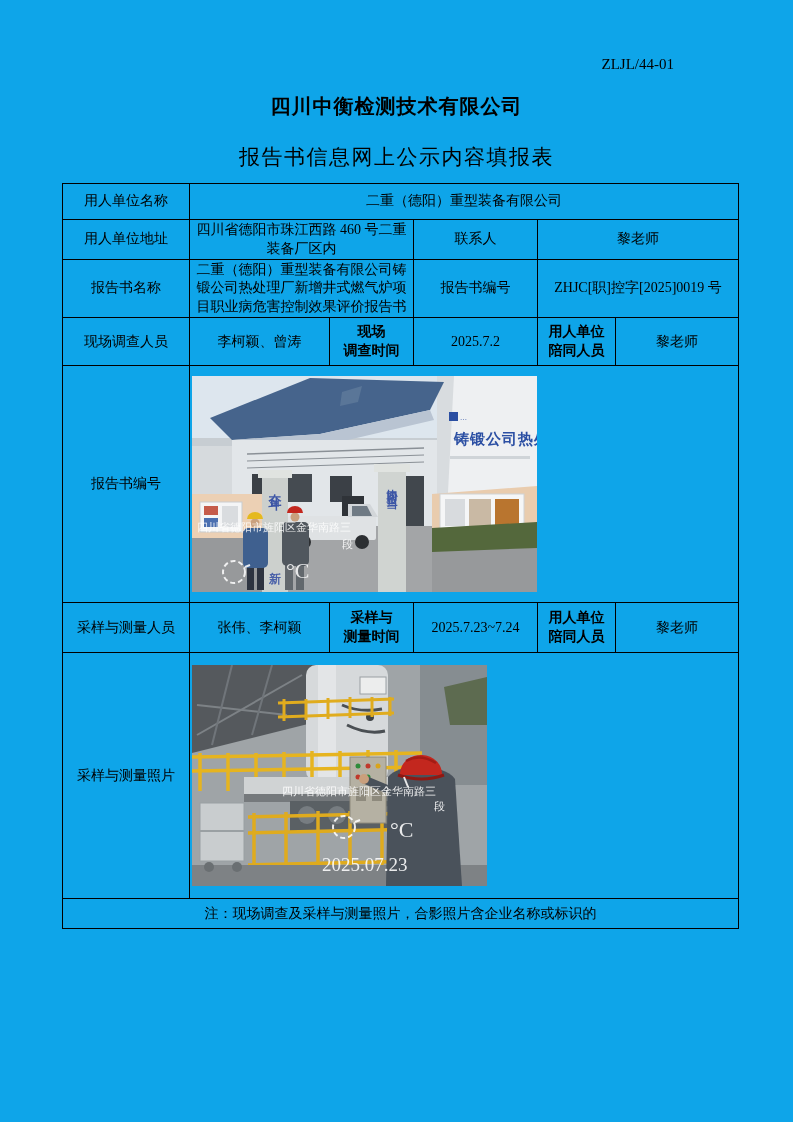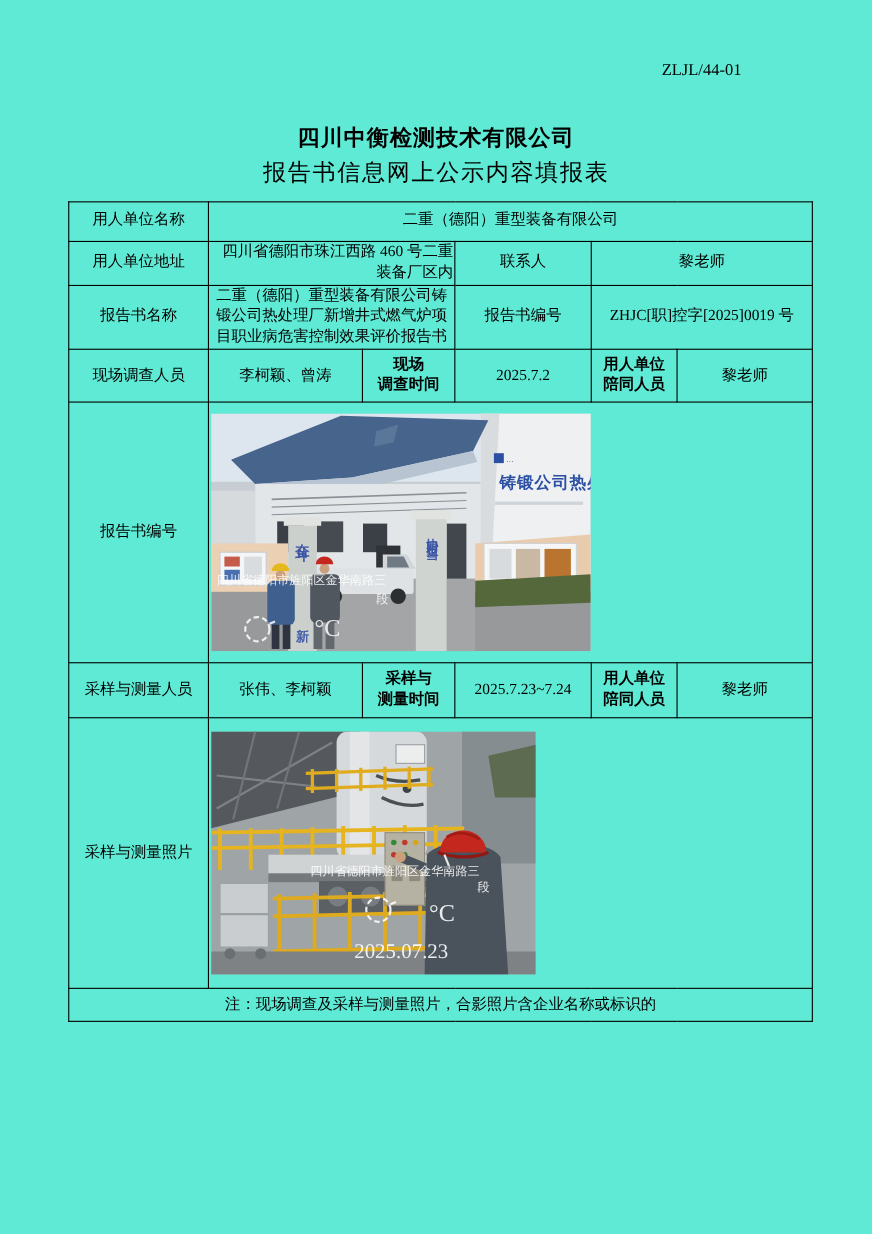--- a/index.html
+++ b/index.html
@@ -1,19 +1,19 @@
 <!DOCTYPE html>
 <html><head>
 <meta charset="utf-8">
 <style>
   html,body{margin:0;padding:0;background:#ffffff;}
-  .page{position:relative;width:793px;height:1122px;background:#5eead4;
+  .page{position:relative;width:793px;height:1122px;background:#0ea5e9;
         font-family:"Liberation Serif","DejaVu Serif",serif;color:#000;overflow:hidden;}
   .doc-code{position:absolute;top:56px;right:119px;font-size:15px;}
-  .title{position:absolute;top:112px;left:0;width:100%;text-align:center;
+  .title{position:absolute;top:93px;left:0;width:100%;text-align:center;
          font-size:20px;font-weight:bold;letter-spacing:1px;}
   .subtitle{position:absolute;top:143px;left:0;width:100%;text-align:center;
             font-size:21px;font-weight:normal;letter-spacing:1.5px;}
   table.form{position:absolute;top:183px;left:62px;width:676px;
              border-collapse:collapse;table-layout:fixed;font-size:14px;}
   table.form td{border:1.5px solid #000;text-align:center;vertical-align:middle;
                 padding:1px 2px;line-height:1.32;overflow:hidden;}
   .preline{white-space:pre-line;font-weight:bold;}
   .ljust{text-align:left;padding:1px 3px;}
   .photo-cell{vertical-align:top;text-align:left;padding:3px 0 0 12px;}
@@ -45,21 +45,21 @@
     </colgroup>
 
     <tbody>
         <tr class="r1">
       <td>用人单位名称</td>
       <td colspan="5">二重（德阳）重型装备有限公司</td>
     </tr>
 
     <tr class="r2">
       <td>用人单位地址</td>
-      <td colspan="2" style="padding:1px 1px;text-align:right;">四川省德阳市珠江西路 460 号二重装备厂区内</td>
+      <td colspan="2" style="padding:1px 1px;">四川省德阳市珠江西路 460 号二重装备厂区内</td>
       <td>联系人</td>
       <td colspan="2">黎老师</td>
     </tr>
 
     <tr class="r3">
       <td>报告书名称</td>
       <td colspan="2" class="ljust">二重（德阳）重型装备有限公司铸锻公司热处理厂新增井式燃气炉项目职业病危害控制效果评价报告书</td>
       <td>报告书编号</td>
       <td colspan="2">ZHJC[职]控字[2025]0019 号</td>
     </tr>

